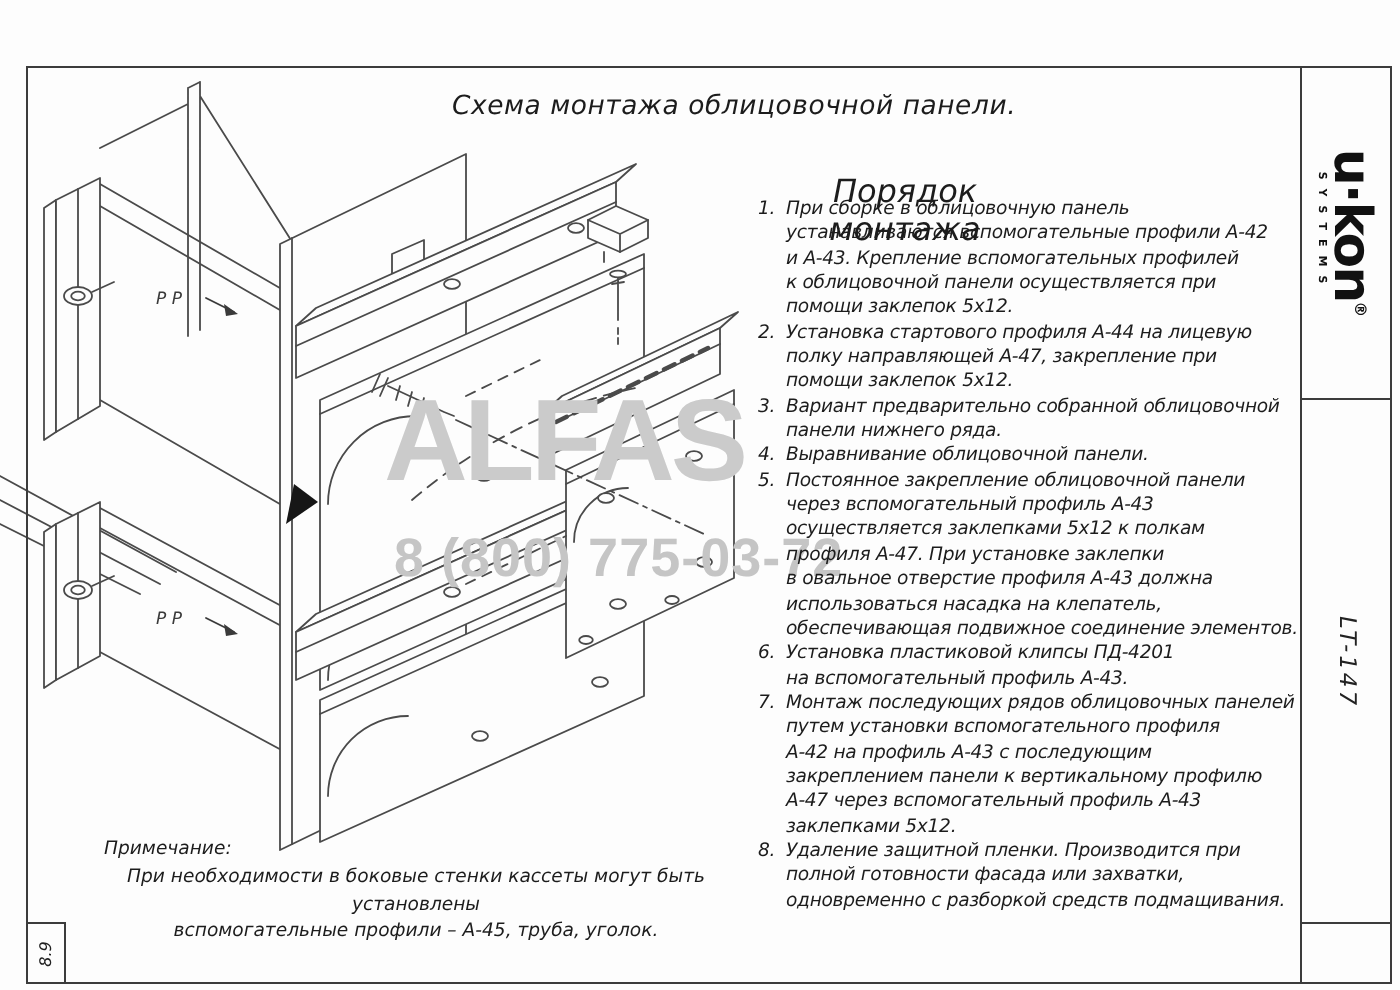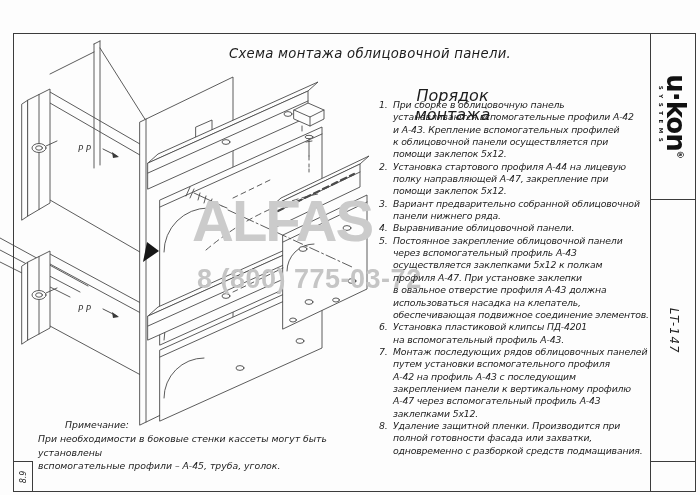--- a/index.html
+++ b/index.html
@@ -20,32 +20,32 @@
   .logo-wrap{text-align:center;font-style:normal;color:#111;}
   .logo-brand{font-weight:900;font-size:26px;letter-spacing:-1px;line-height:22px;}
   .logo-reg{font-size:8px;vertical-align:super;font-weight:700;}
   .logo-sub{font-size:5.5px;letter-spacing:4.5px;font-weight:700;margin-top:1px;}
   .doc-code{font-size:11.5px;letter-spacing:1.5px;color:#222;}
   .sheetnum-box{position:absolute;left:13px;top:461px;width:20px;height:31px;z-index:4;
         border:1.6px solid #3c3c3c;box-sizing:border-box;}
   .sheetnum{position:absolute;left:50%;top:50%;transform:translate(-50%,-50%) rotate(-90deg);
         font-size:8px;color:#222;white-space:nowrap;}
 
-  .title{position:absolute;left:210px;top:46px;width:320px;text-align:center;
+  .title{position:absolute;left:226px;top:46px;width:320px;
          font-size:13.2px;line-height:16.5px;letter-spacing:0.3px;z-index:3;}
   .list-head{position:absolute;left:380px;top:86px;width:145px;text-align:center;
          font-size:16px;z-index:3;}
   .ilist{position:absolute;left:379px;top:99px;width:279px;font-size:9.3px;
          line-height:12.35px;letter-spacing:-0.15px;z-index:3;}
   .item{display:flex;}
   .inum{width:14px;flex:none;}
   .itext{flex:1;white-space:pre-line;}
   .note{position:absolute;left:38px;top:418px;width:340px;font-size:9.3px;line-height:13.8px;z-index:3;}
-  .note-head{margin-left:27px;}
-  .note-body{white-space:pre-line;}
+  .note-head{margin-left:14px;}
+  .note-body{white-space:pre-line;text-align:center;}
 
   .wm-brand{position:absolute;left:192px;top:181px;font-size:58px;font-weight:700;font-style:normal;
         color:#cbcbcb;letter-spacing:-2px;line-height:80px;font-family:"Liberation Sans",sans-serif;}
   .wm-phone{position:absolute;left:197px;top:264px;font-size:27px;font-weight:700;font-style:normal;
         color:#c5c5c5;letter-spacing:0.5px;font-family:"Liberation Sans",sans-serif;}
 </style>
 </head>
 <body>
 
 <div class="page">

